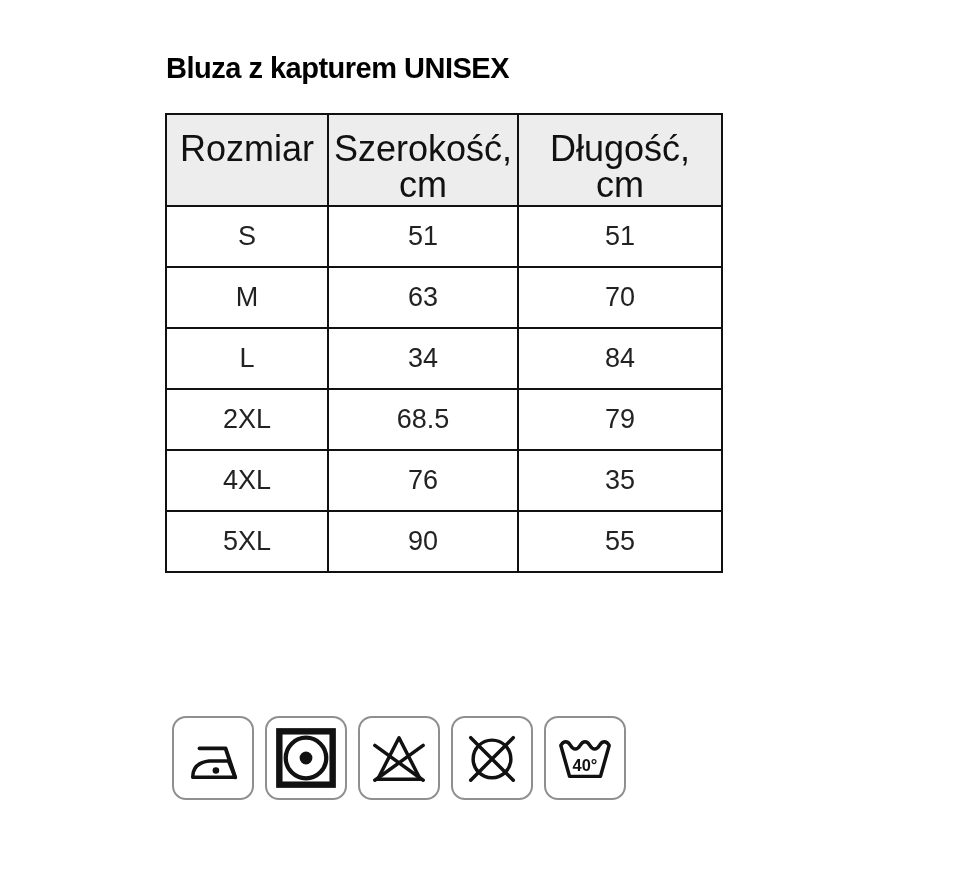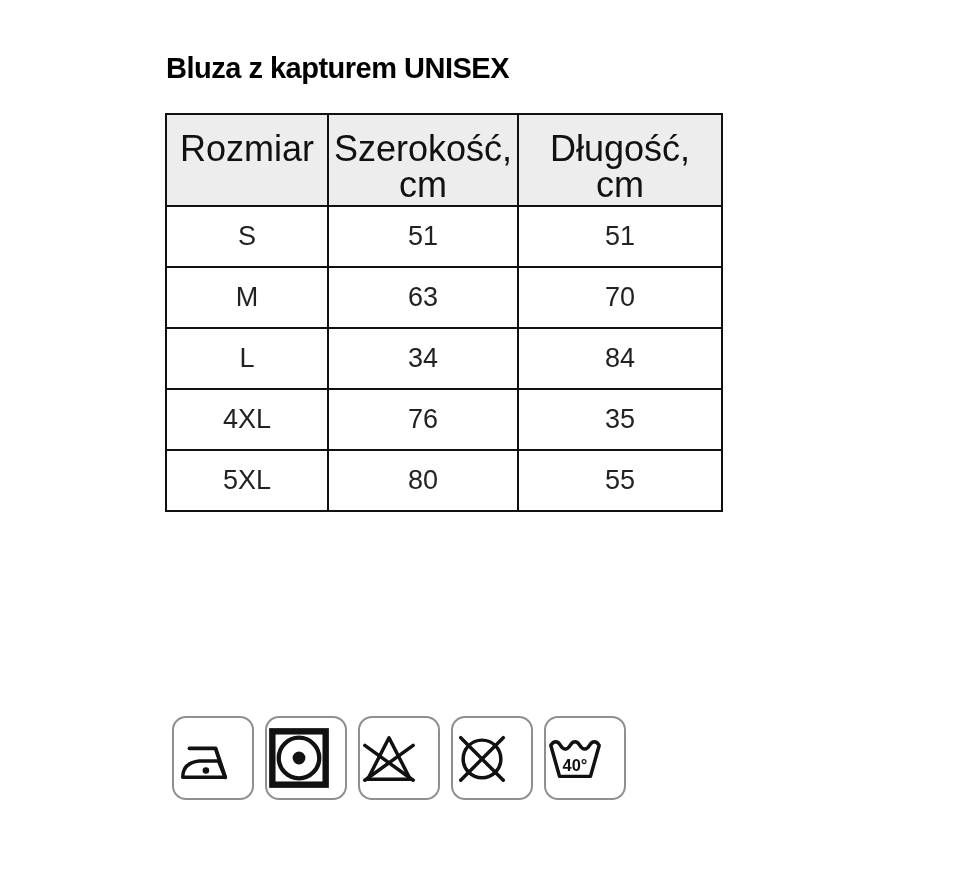--- a/index.html
+++ b/index.html
@@ -59,20 +59,21 @@
     display: flex;
     gap: 11px;
   }
   .care-box {
     width: 82px; height: 84px;
     border: 2.5px solid #8f8f8f;
     border-radius: 14px;
     background: #ffffff;
     display: flex;
     align-items: center;
+    justify-content: center;
   }
   .care-box svg { display: block; }
   .wash-temp-text {
     font-family: "Liberation Sans", sans-serif;
     font-weight: bold;
   }
 </style>
 </head>
 <body>
 
@@ -103,27 +104,32 @@
       <td>M</td>
       <td>63</td>
       <td>70</td>
     </tr>
     <tr>
       <td>L</td>
       <td>34</td>
       <td>84</td>
     </tr>
     <tr>
+      <td>2XL</td>
+      <td>68.5</td>
+      <td>79</td>
+    </tr>
+    <tr>
       <td>4XL</td>
       <td>76</td>
       <td>35</td>
     </tr>
     <tr>
       <td>5XL</td>
-      <td>80</td>
+      <td>90</td>
       <td>55</td>
     </tr>
   </tbody>
 </table>
 
 <div class="care-icons">
 
   <div class="care-box">
     <svg viewBox="0 0 60 60" width="58" height="58">
       <path d="M16 20 H43 L53 50" fill="none" stroke="#111111" stroke-width="4" stroke-linecap="round" stroke-linejoin="round"></path>

